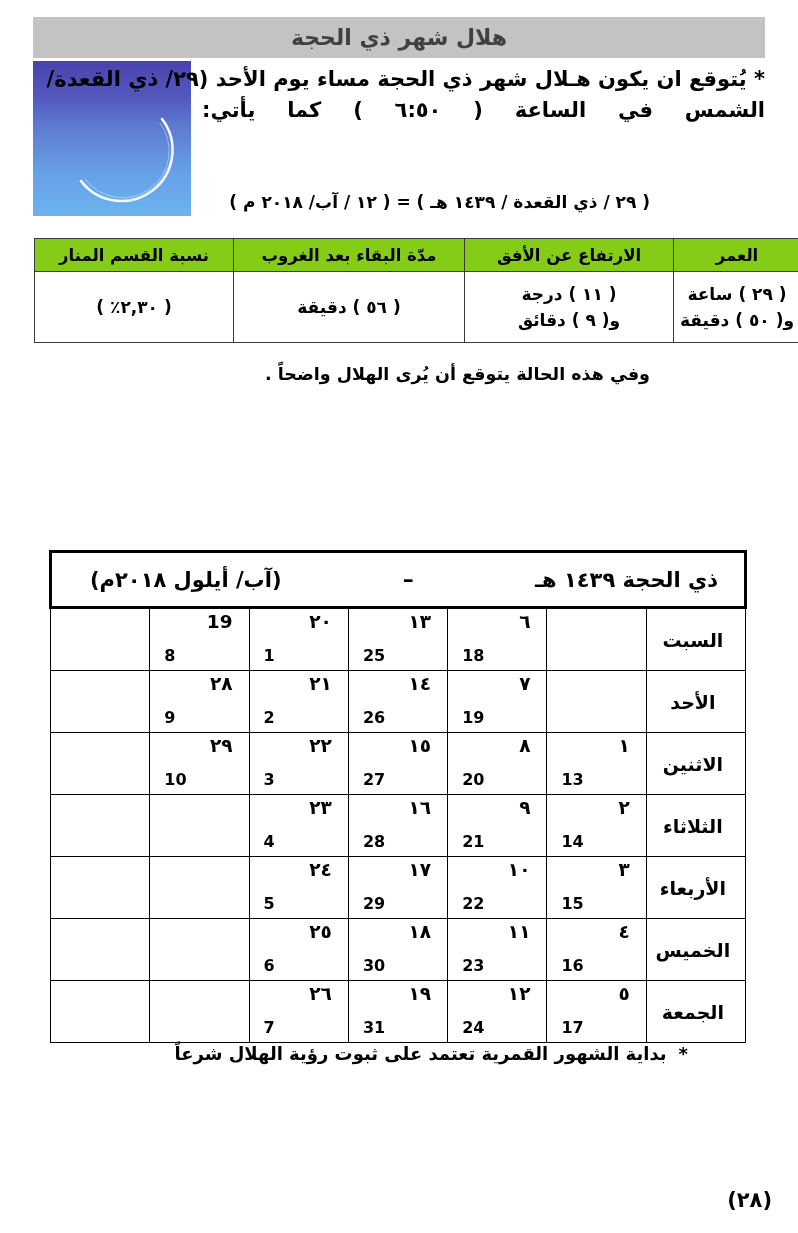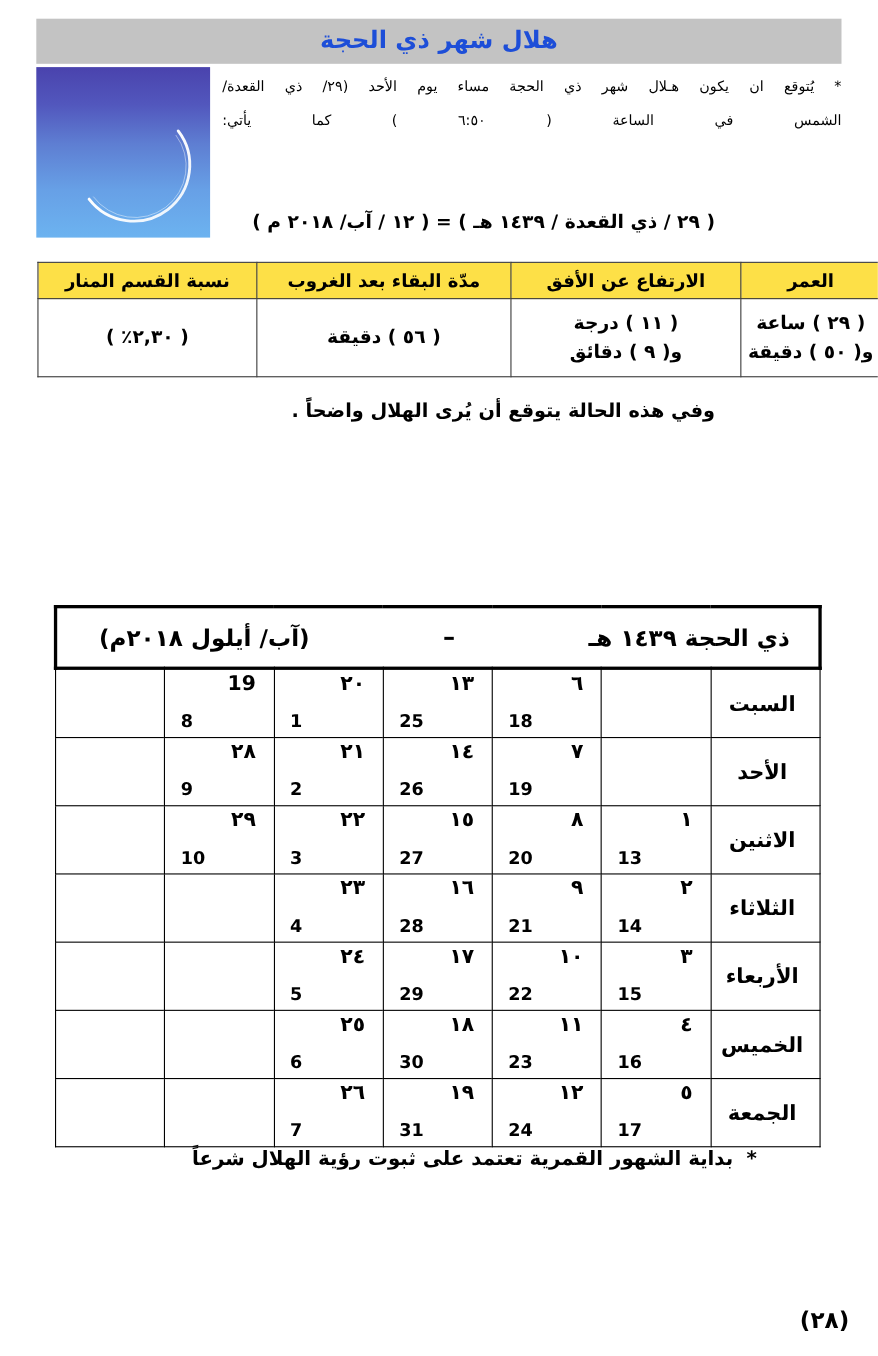--- a/index.html
+++ b/index.html
@@ -25,21 +25,21 @@
     height: 41px;
     background: #c3c3c3;
     display: flex;
     align-items: center;
     justify-content: center;
   }
   .title-bar .title-text {
     font-size: 22px;
     font-weight: bold;
     letter-spacing: 0px;
-    color: #1d4ed8;
+    color: #404040;
     direction: rtl;
   }
 
   
   .moon-figure {
     position: absolute;
     left: 33px;
     top: 61px;
     width: 158px;
     height: 155px;
@@ -54,23 +54,23 @@
 
   
   .intro-block {
     position: absolute;
     right: 33px;
     top: 64px;
     width: 563px;
     direction: rtl;
     text-align: justify;
     text-align-last: justify;
-    font-size: 13px;
+    font-size: 21px;
     line-height: 31px;
-    font-weight: normal;
+    font-weight: bold;
   }
   .intro-block .ln {
     display: block;
     white-space: nowrap;
   }
   .intro-block .ln.last {
     text-align: center;
   }
 
   
@@ -95,21 +95,21 @@
     table-layout: fixed;
   }
   .data-table th,
   .data-table td {
     border: 1px solid #3a3a3a;
     text-align: center;
     vertical-align: middle;
     font-weight: bold;
   }
   .data-table th {
-    background: #fde047;
+    background: #84cc16;
     height: 28px;
     font-size: 16.5px;
     padding: 2px 4px;
   }
   .data-table td {
     background: #ffffff;
     height: 66px;
     font-size: 17px;
     line-height: 26px;
     padding: 2px 4px;

